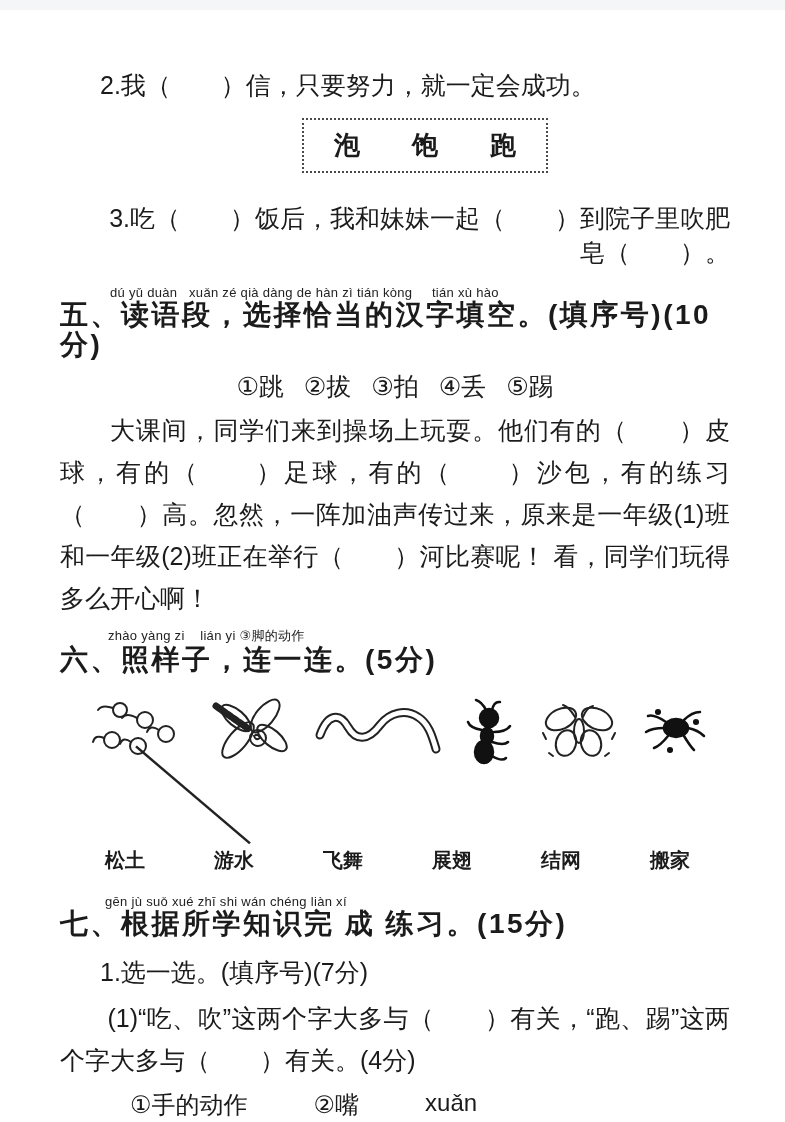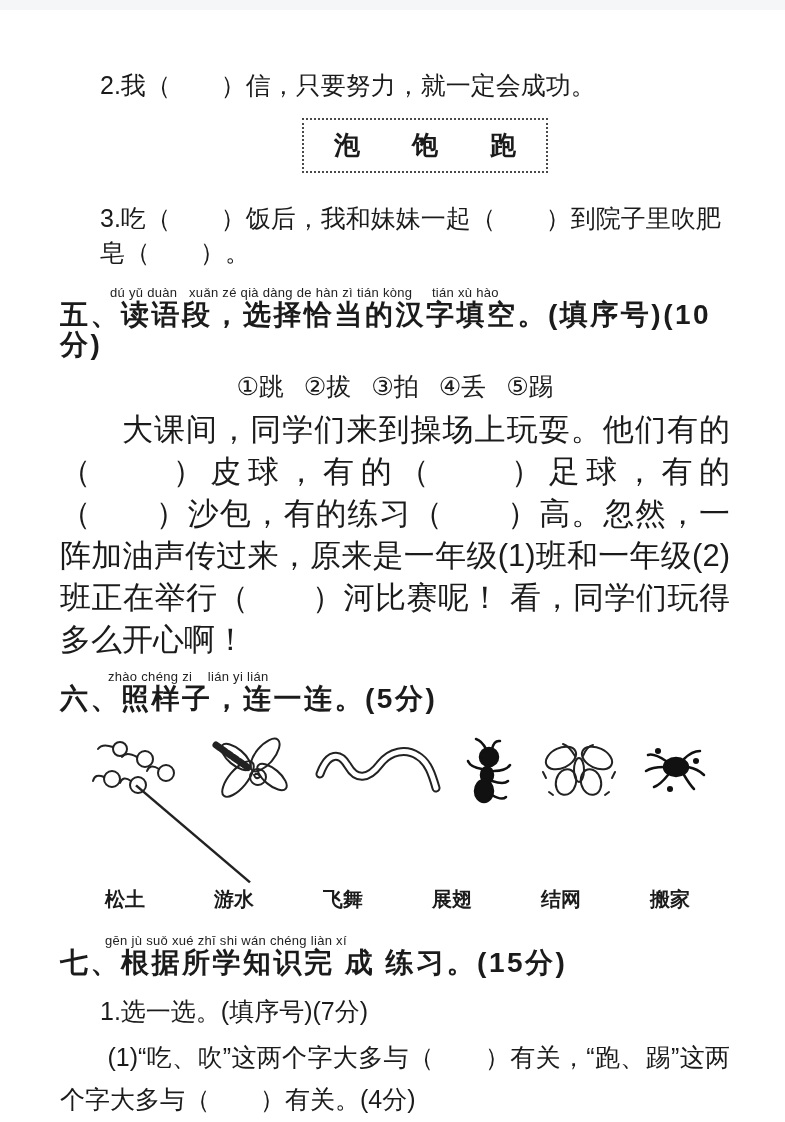--- a/index.html
+++ b/index.html
@@ -15,30 +15,30 @@
   .line { font-size: 25px; line-height: 34px; }
   .indent1 { margin-left: 40px; }
   .word-box-wrap { display: flex; justify-content: center; margin-top: 16px; }
   .word-box {
     border: 2px dotted #4a4a4a;
     padding: 8px 30px;
     display: flex; gap: 52px;
     transform: translateX(30px);
     font-size: 26px; font-weight: 700;
   }
-  .q3 { margin-top: 28px; }
+  .q3 { margin-top: 28px; text-align: right; }
   .pinyin {
     font-size: 13px; font-weight: 400; color: #222;
     white-space: pre; letter-spacing: 0.3px;
   }
   .sec-header { font-size: 28px; font-weight: 700; letter-spacing: 2.5px; line-height: 30px; }
   .s5-pinyin { margin-top: 16px; margin-left: 50px; }
   .options5 { display: flex; justify-content: center; gap: 20px; font-size: 25px; margin-top: 10px; }
   .para {
-    margin-top: 6px; font-size: 31px; line-height: 42px;
+    margin-top: 6px; font-size: 25px; line-height: 42px;
     text-align: justify; text-indent: 2em;
   }
   .s6-pinyin { margin-top: 8px; margin-left: 48px; }
   .match-area { position: relative; margin-top: 12px; }
   .images-row { display: flex; justify-content: space-between; align-items: center; height: 90px; padding: 0 20px 0 30px; }
   .match-gap { height: 70px; }
   .labels-row { display: flex; justify-content: space-between; font-size: 20px; font-weight: 700; padding: 0 40px 0 45px; }
   .match-svg { position: absolute; left: 0; top: 0; width: 100%; height: 100%; pointer-events: none; }
   .img-cell svg { display: block; }
   .s7-pinyin { margin-top: 20px; margin-left: 45px; }
@@ -70,21 +70,21 @@
 <div class="sec-header">五、读语段，选择恰当的汉字填空。(填序号)(10分)</div>
 <div class="options5">
   <span>①跳</span>
   <span>②拔</span>
   <span>③拍</span>
   <span>④丢</span>
   <span>⑤踢</span>
 </div>
 <div class="para">大课间，同学们来到操场上玩耍。他们有的（　　）皮球，有的（　　）足球，有的（　　）沙包，有的练习（　　）高。忽然，一阵加油声传过来，原来是一年级(1)班和一年级(2)班正在举行（　　）河比赛呢！ 看，同学们玩得多么开心啊！</div>
 
-<div class="pinyin s6-pinyin">zhào chéng zi    lián yi lián</div>
+<div class="pinyin s6-pinyin">zhào yàng zi    lián yi ③脚的动作</div>
 <div class="sec-header">六、照样子，连一连。(5分)</div>
 
 <div class="match-area">
   <div class="images-row">
     <div class="img-cell">
       <svg width="95" height="68" viewBox="0 0 95 68">
         <g class="stroke">
           <circle cx="30" cy="12" r="7"></circle>
             <path d="M23,10 Q12,6 8,12"></path>
           <circle cx="55" cy="22" r="8"></circle>

